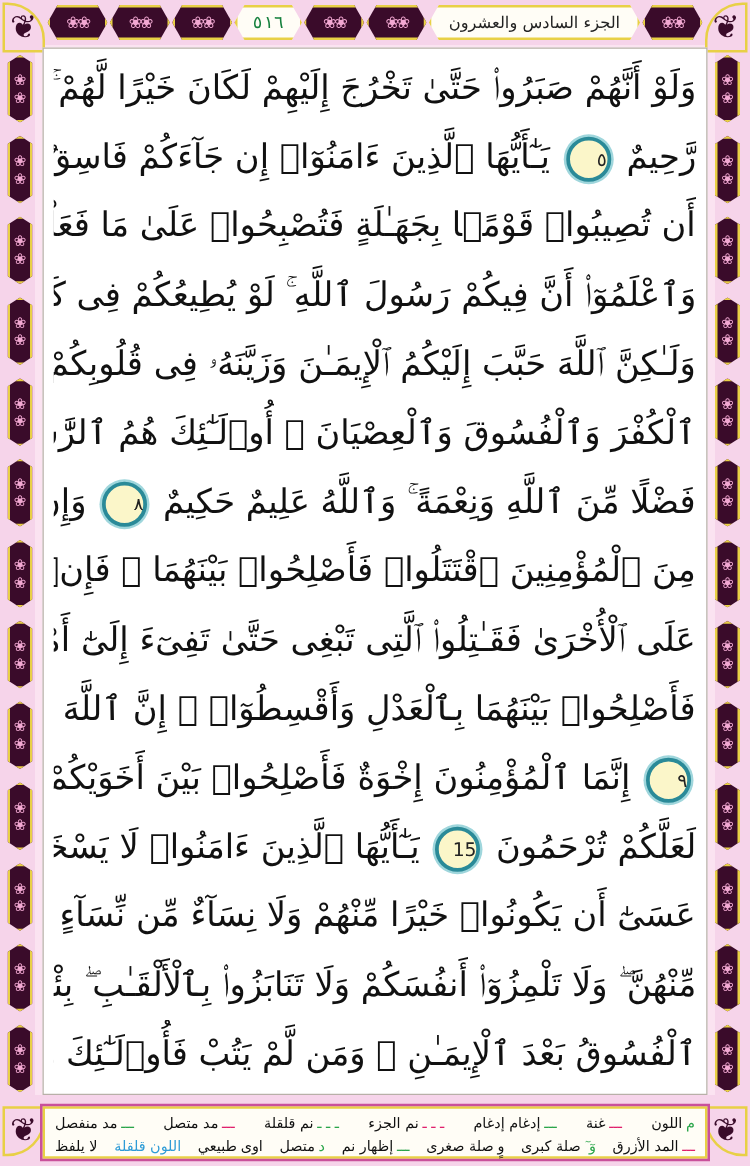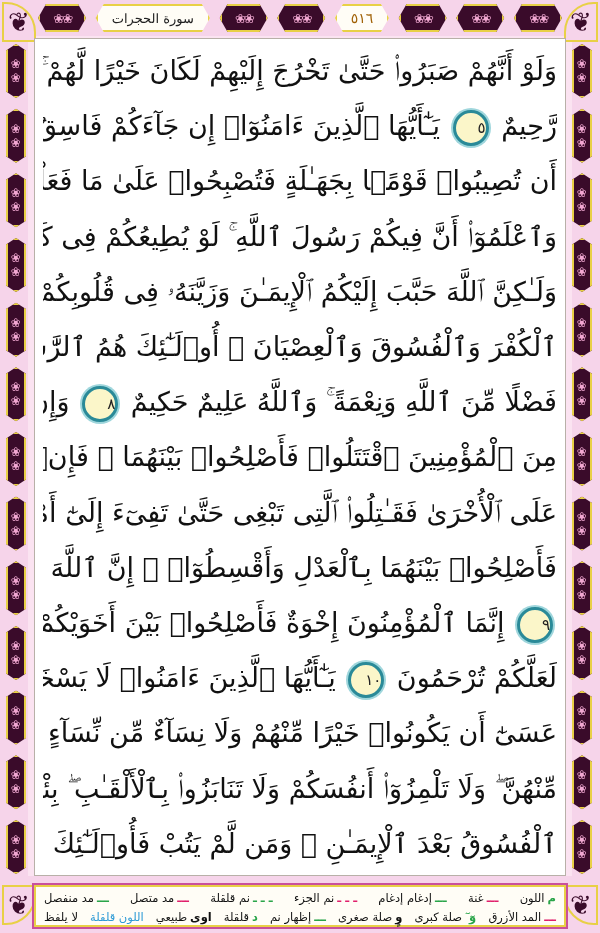--- a/index.html
+++ b/index.html
@@ -10,21 +10,21 @@
     .band-bottom { position:absolute; left:0; top:876px; width:600px; height:57px; background:#f6d4ea; }
     .band-left { position:absolute; left:0; top:0; width:28px; height:933px; background:#f6d4ea; }
     .band-right { position:absolute; left:572px; top:0; width:28px; height:933px; background:#f6d4ea; }
 
     
     .header { position:absolute; left:38px; top:4px; width:524px; height:28px; display:flex; align-items:center; justify-content:space-between; direction:ltr; }
     .cart { height:24px; border:2px solid #e8d046; outline:2px solid #c9509b; background:#3a0b2a; display:flex; align-items:center; justify-content:center; color:#f5b9dc; font-size:12px; clip-path:polygon(8px 0,calc(100% - 8px) 0,100% 50%,calc(100% - 8px) 100%,8px 100%,0 50%); }
     .cart.orn { width:44px; }
     .cart.orn::after { content:"❀❀"; color:#f2a8d2; letter-spacing:-2px; font-size:13px; }
     .cart.label { background:#fffdf6; color:#222; padding:0 14px; font-family:"DejaVu Serif", serif; font-size:13px; }
-    .cart.page { background:#fffdf6; color:#a16207; width:50px; font-family:Liberation Sans, sans-serif; font-size:14px; }
+    .cart.page { background:#fffdf6; color:#15803d; width:50px; font-family:Liberation Mono, monospace; font-size:14px; }
 
     
     .corner { position:absolute; width:34px; height:40px; color:#3a0b2a; font-size:26px; display:flex; align-items:center; justify-content:center; background:#f6d4ea; border:2px solid #e8d046; box-sizing:border-box; }
     .corner.tl { left:2px; top:2px; border-radius:0 30px 0 0; }
     .corner.tr { right:2px; top:2px; border-radius:30px 0 0 0; }
     .corner.bl { left:2px; bottom:8px; border-radius:0 0 30px 0; }
     .corner.br { right:2px; bottom:8px; border-radius:0 0 0 30px; }
 
     
     .side { position:absolute; top:44px; width:22px; height:830px; display:flex; flex-direction:column; justify-content:space-between; }
@@ -36,44 +36,44 @@
     
     .page-box { position:absolute; left:34px; top:38px; width:532px; height:838px; background:#ffffff; border:1px solid #b8b0a8; box-sizing:border-box; }
     .lines { position:absolute; left:8px; right:8px; top:4px; bottom:4px; direction:rtl; display:flex; flex-direction:column; justify-content:space-between; }
     .line { font-family:"DejaVu Sans", sans-serif; font-size:27px; line-height:55px; height:55px; text-align:justify; text-align-last:justify; white-space:nowrap; color:#111; overflow:hidden; }
     .ayah { display:inline-block; width:30px; height:30px; line-height:30px; text-align:center; background:#fbf6c9; border:3px solid #2a8a98; border-radius:50%; color:#222; font-size:15px; vertical-align:middle; margin:0 4px; box-shadow:0 0 0 2px #9fd6dc; }
 
     
     .legend { position:absolute; left:34px; top:885px; width:532px; height:42px; background:#fffdf6; border:2px solid #e8d046; outline:2px solid #c9509b; box-sizing:border-box; direction:rtl; padding:1px 8px; font-size:11.5px; color:#111; }
     .legend-row { display:flex; justify-content:space-between; align-items:center; height:19px; white-space:nowrap; }
     .legend-item { display:inline-flex; align-items:center; gap:3px; }
-    .sw { font-weight:bold; }
+    .sw { font-weight:normal; }
   </style>
 </head>
 <body>
 
 <div class="frame">
   <div class="band-top"></div>
   <div class="band-bottom"></div>
   <div class="band-left"></div>
   <div class="band-right"></div>
 
   <div class="corner tl">❦</div>
   <div class="corner tr">❦</div>
   <div class="corner bl">❦</div>
   <div class="corner br">❦</div>
 
   <div class="header">
     <div class="cart orn"></div>
-    <div class="cart label">سورة الحجرات</div>
     <div class="cart orn"></div>
     <div class="cart orn"></div>
     <div class="cart page">٥١٦</div>
     <div class="cart orn"></div>
     <div class="cart orn"></div>
+    <div class="cart label">الجزء السادس والعشرون</div>
     <div class="cart orn"></div>
   </div>
 
   <div class="side left">
     <div class="seg"></div>
       <div class="seg"></div>
       <div class="seg"></div>
       <div class="seg"></div>
       <div class="seg"></div>
       <div class="seg"></div>
@@ -107,21 +107,21 @@
       <div class="line"><span>رَّحِيمٌ</span> <span class="ayah">٥</span> <span>يَـٰٓأَيُّهَا ٱلَّذِينَ ءَامَنُوٓا۟ إِن جَآءَكُمْ فَاسِقٌۢ بِنَبَإٍ فَتَبَيَّنُوٓا۟</span></div>
       <div class="line"><span>أَن تُصِيبُوا۟ قَوْمًۢا بِجَهَـٰلَةٍ فَتُصْبِحُوا۟ عَلَىٰ مَا فَعَلْتُمْ نَـٰدِمِينَ</span> </div>
       <div class="line"><span>وَٱعْلَمُوٓا۟ أَنَّ فِيكُمْ رَسُولَ ٱللَّهِ ۚ لَوْ يُطِيعُكُمْ فِى كَثِيرٍ مِّنَ ٱلْأَمْرِ لَعَنِتُّمْ</span></div>
       <div class="line"><span>وَلَـٰكِنَّ ٱللَّهَ حَبَّبَ إِلَيْكُمُ ٱلْإِيمَـٰنَ وَزَيَّنَهُۥ فِى قُلُوبِكُمْ وَكَرَّهَ إِلَيْكُمُ</span></div>
       <div class="line"><span>ٱلْكُفْرَ وَٱلْفُسُوقَ وَٱلْعِصْيَانَ ۚ أُو۟لَـٰٓئِكَ هُمُ ٱلرَّٰشِدُونَ</span> </div>
       <div class="line"><span>فَضْلًا مِّنَ ٱللَّهِ وَنِعْمَةً ۚ وَٱللَّهُ عَلِيمٌ حَكِيمٌ</span> <span class="ayah">٨</span> <span>وَإِن طَآئِفَتَانِ</span></div>
       <div class="line"><span>مِنَ ٱلْمُؤْمِنِينَ ٱقْتَتَلُوا۟ فَأَصْلِحُوا۟ بَيْنَهُمَا ۖ فَإِنۢ بَغَتْ إِحْدَىٰهُمَا</span></div>
       <div class="line"><span>عَلَى ٱلْأُخْرَىٰ فَقَـٰتِلُوا۟ ٱلَّتِى تَبْغِى حَتَّىٰ تَفِىٓءَ إِلَىٰٓ أَمْرِ ٱللَّهِ ۚ فَإِن فَآءَتْ</span></div>
       <div class="line"><span>فَأَصْلِحُوا۟ بَيْنَهُمَا بِٱلْعَدْلِ وَأَقْسِطُوٓا۟ ۖ إِنَّ ٱللَّهَ يُحِبُّ ٱلْمُقْسِطِينَ</span></div>
       <div class="line"><span class="ayah">٩</span> <span>إِنَّمَا ٱلْمُؤْمِنُونَ إِخْوَةٌ فَأَصْلِحُوا۟ بَيْنَ أَخَوَيْكُمْ ۚ وَٱتَّقُوا۟ ٱللَّهَ</span></div>
-      <div class="line"><span>لَعَلَّكُمْ تُرْحَمُونَ</span> <span class="ayah">١٠</span> <span>يَـٰٓأَيُّهَا ٱلَّذِينَ ءَامَنُوا۟ لَا يَسْخَرْ قَوْمٌ مِّن قَوْمٍ</span></div>
+      <div class="line"><span>لَعَلَّكُمْ تُرْحَمُونَ</span> <span class="ayah">15</span> <span>يَـٰٓأَيُّهَا ٱلَّذِينَ ءَامَنُوا۟ لَا يَسْخَرْ قَوْمٌ مِّن قَوْمٍ</span></div>
       <div class="line"><span>عَسَىٰٓ أَن يَكُونُوا۟ خَيْرًا مِّنْهُمْ وَلَا نِسَآءٌ مِّن نِّسَآءٍ عَسَىٰٓ أَن يَكُنَّ خَيْرًا</span></div>
       <div class="line"><span>مِّنْهُنَّ ۖ وَلَا تَلْمِزُوٓا۟ أَنفُسَكُمْ وَلَا تَنَابَزُوا۟ بِٱلْأَلْقَـٰبِ ۖ بِئْسَ ٱلِٱسْمُ</span></div>
       <div class="line"><span>ٱلْفُسُوقُ بَعْدَ ٱلْإِيمَـٰنِ ۚ وَمَن لَّمْ يَتُبْ فَأُو۟لَـٰٓئِكَ هُمُ ٱلظَّـٰلِمُونَ</span> </div>
     </div>
   </div>
 
   <div class="legend">
     <div class="legend-row">
       <span class="legend-item">
           <span class="sw" style="color:#2aa54a">م</span>
@@ -164,21 +164,21 @@
       <span class="legend-item">
           <span class="sw">وٍ</span>
           <span>صلة صغرى</span>
         </span>
       <span class="legend-item">
           <span class="sw" style="color:#2aa54a">ـــ</span>
           <span>إظهار نم</span>
         </span>
       <span class="legend-item">
           <span class="sw" style="color:#2aa54a">د</span>
-          <span>قلقلة</span>
+          <span>متصل</span>
         </span>
       <span class="legend-item">
           <span class="sw">اوى</span>
           <span>طبيعي</span>
         </span>
       <span class="legend-item">
           <span style="color:#2e9bd6">اللون قلقلة</span>
         </span>
       <span class="legend-item">
           <span>لا يلفظ</span>

